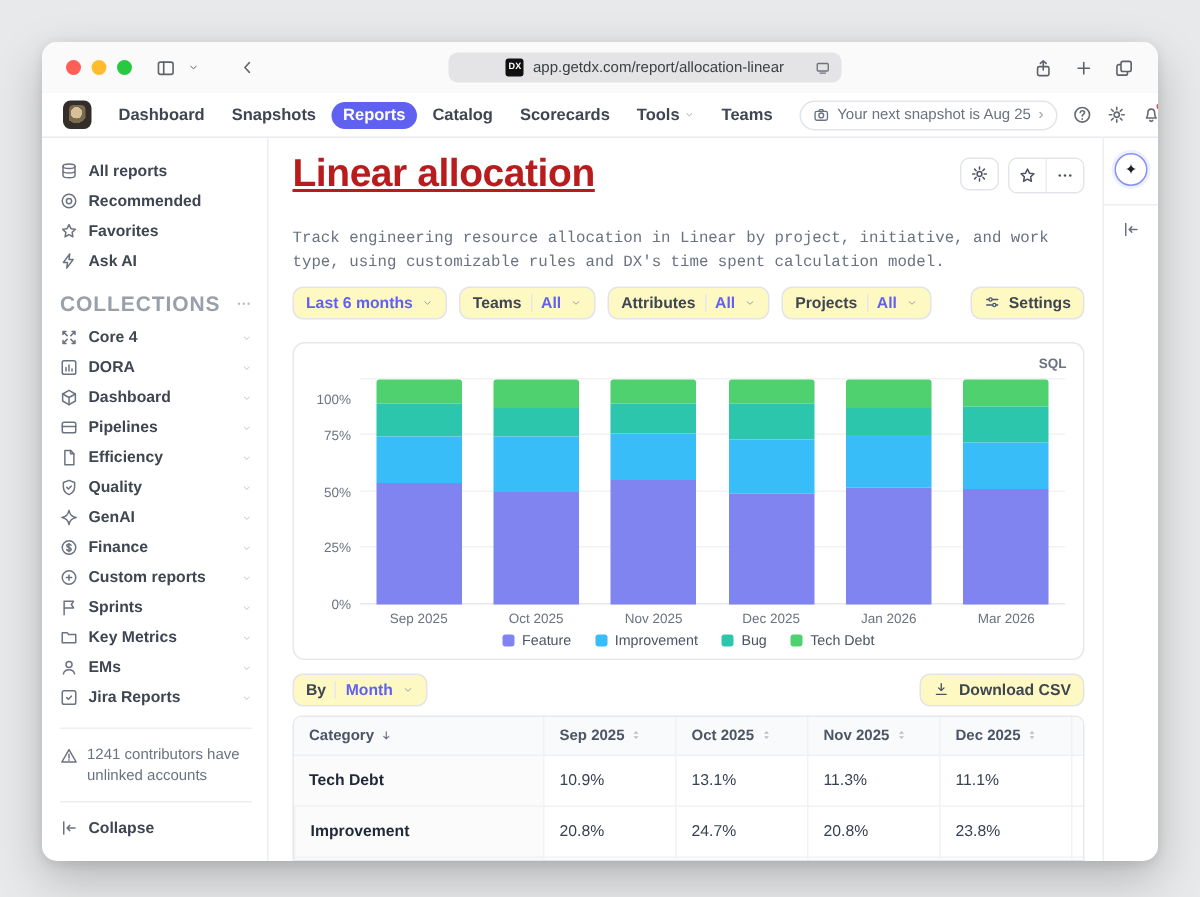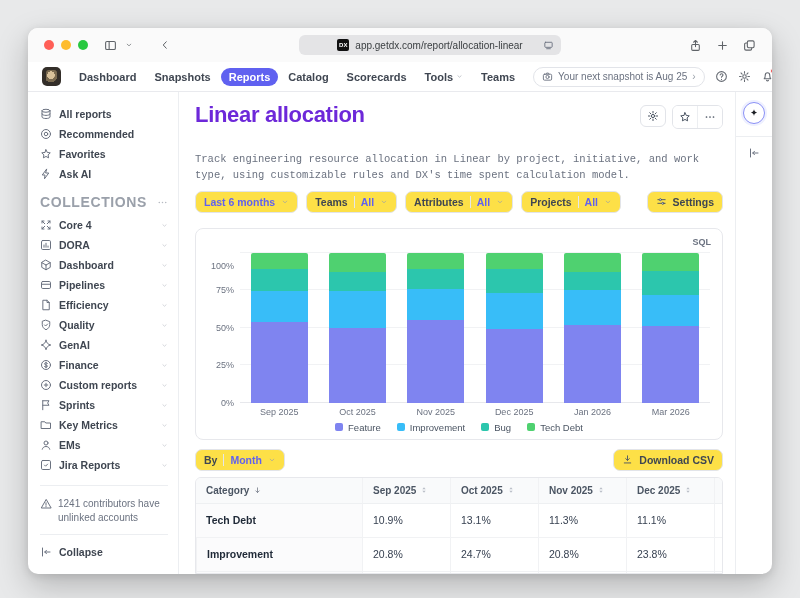--- a/index.html
+++ b/index.html
@@ -48,29 +48,29 @@
 
   
   .rail { width:37px; flex:0 0 37px; border-left:1px solid #eceef1; display:flex; flex-direction:column; align-items:center; padding-top:10px; }
   .ai-btn { width:22px; height:22px; border-radius:50%; border:1.5px solid #8a90f5; background:#fff; display:flex; align-items:center; justify-content:center; color:#1c1f24; cursor:pointer; box-shadow:0 0 0 2px #eef0ff; }
   .rail-div { width:100%; border-top:1px solid #eceef1; margin:12px 0 10px; }
   .rail-collapse { color:#6b7280; display:flex; cursor:pointer; }
 
   
   .main { flex:1; min-width:0; padding:13px 12px 0 16px; display:flex; flex-direction:column; overflow:hidden; }
   .title-row { display:flex; align-items:flex-start; }
-  .page-title { font-size:22px; font-weight:700; color:#6d28d9; letter-spacing:-.3px; line-height:20px; }
+  .page-title { font-size:26px; font-weight:700; color:#b91c1c; letter-spacing:-.3px; line-height:20px;text-decoration:underline; }
   .title-actions { margin-left:auto; display:flex; gap:6px; }
   .act-btn { height:22px; border:1px solid #e2e4e9; border-radius:6px; background:#fff; display:flex; align-items:center; color:#4b5563; cursor:pointer; padding:0 6px; }
   .act-group { display:flex; border:1px solid #e2e4e9; border-radius:6px; overflow:hidden; }
   .act-group .seg { height:22px; padding:0 6px; display:flex; align-items:center; color:#4b5563; cursor:pointer; background:#fff; }
   .act-group .seg + .seg { border-left:1px solid #eceef1; }
   .desc { margin-top:23px; font-size:10.5px; color:#6b7280; line-height:1.5; max-width:540px;font-family:Liberation Mono, monospace; }
   .filters { margin-top:7px; display:flex; align-items:center; gap:8px; }
-  .pill { height:22px; border:1px solid #e2e4e9; border-radius:7px; background:#fde047; display:flex; align-items:center; gap:6px; padding:0 8px; font-size:10.5px; font-weight:600; cursor:pointer; white-space:nowrap; }
+  .pill { height:22px; border:1px solid #e2e4e9; border-radius:7px; background:#fef9c3; display:flex; align-items:center; gap:6px; padding:0 8px; font-size:10.5px; font-weight:600; cursor:pointer; white-space:nowrap; }
   .pill .p-label { color:#3f4651; }
   .pill .p-div { width:1px; height:12px; background:#e5e7eb; }
   .pill .p-val { color:#6061f0; }
   .pill .p-chev { color:#9aa0aa; display:flex; }
   .settings-btn { margin-left:auto; }
 
   
   .chart-card { margin-top:15px; border:1px solid #e7e8ec; border-radius:8px; height:212px; position:relative; padding:8px 10px 0 8px; flex:0 0 212px; }
   .sql-label { position:absolute; top:8px; right:11px; font-size:9px; font-weight:700; color:#6b7280; }
   .chart-grid-wrap { position:absolute; left:44px; right:12px; top:24px; height:150px; }

